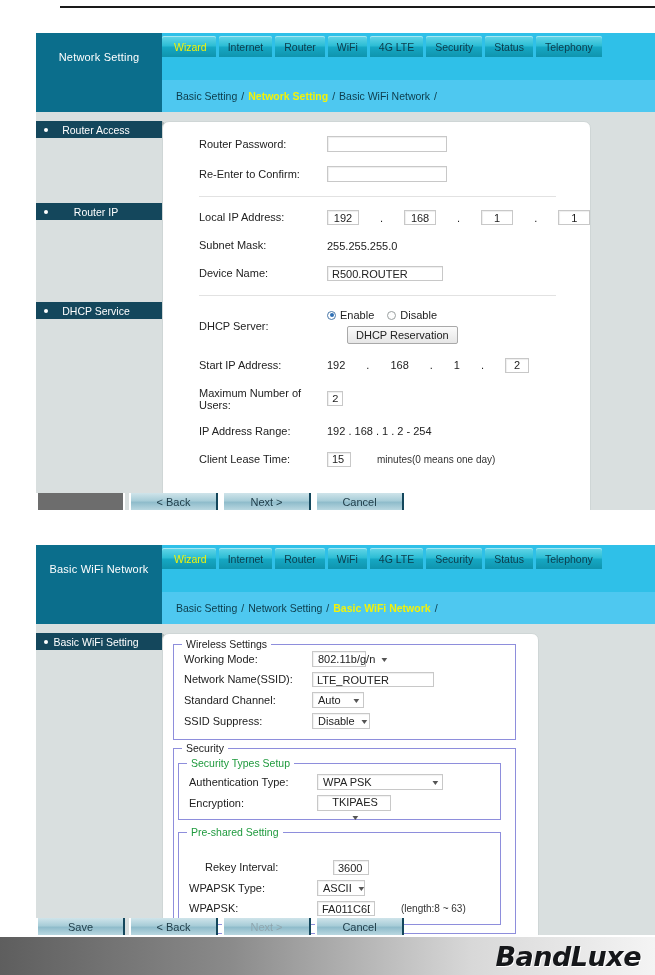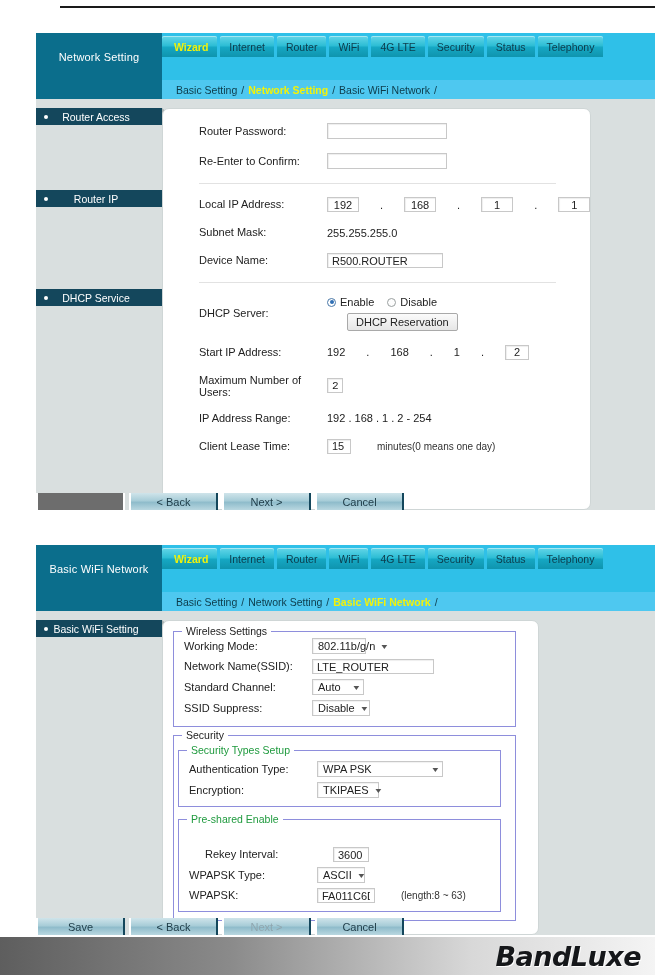--- a/index.html
+++ b/index.html
@@ -27,23 +27,23 @@
   }
   .tabstrip{flex:1;background:#2fc0e8;display:flex;align-items:flex-start;padding-top:3px;}
   .tab{
     height:21px;margin-right:3px;padding:0 9px;
     display:flex;align-items:center;justify-content:center;
     font-size:10.5px;color:#0d3b4a;white-space:nowrap;
     background:linear-gradient(180deg,#63d6e8 0%,#2bbcd4 48%,#16a8c4 52%,#0f94ae 100%);
     border-radius:2px 2px 0 0;
     box-shadow:inset 0 1px 0 rgba(255,255,255,.45);
   }
-  .tab.active{color:#f2f20a;font-weight:bold;padding-left:12px;}
-
-  .crumbbar{display:flex;height:19px;background:#ffffff;}
+  .tab.active{color:#f2f20a;font-weight:normal;padding-left:12px;}
+
+  .crumbbar{display:flex;height:32px;background:#ffffff;}
   .crumb-spacer{width:126px;flex:0 0 126px;background:#0b6e8c;}
   .crumbs{flex:1;background:#4ec8f0;display:flex;align-items:center;padding-left:14px;gap:4px;
           font-size:10.5px;color:#0d3b4a;}
   .crumbs .sep{color:#0d3b4a;}
   .crumbs .on{color:#f2f20a;font-weight:bold;}
 
   .panel-body{display:flex;background:#d9dfdf;padding-top:9px;height:calc(100% - 75px);}
   .sidebar{width:126px;flex:0 0 126px;position:relative;}
   .side-item{
     position:relative;height:17px;background:#14475c;color:#ffffff;
@@ -110,21 +110,21 @@
     border:1px solid #c8c8c8;background:#ffffff;height:16px;box-sizing:border-box;
     display:inline-flex;align-items:center;justify-content:space-between;
     font-size:11px;color:#222;padding:0 3px 0 5px;gap:6px;
     box-shadow:inset 1px 1px 1px rgba(0,0,0,.06);
   }
   .sel .caret{font-size:7px;color:#555;transform:scaleX(1.4);}
   .s-mode{width:54px;}
   .s-chan{width:52px;}
   .s-sup{width:58px;}
   .s-auth{width:126px;}
-  .s-enc{width:62px;}
+  .s-enc{width:74px;flex-direction:column;}
   .s-type{width:48px;}
 
   
   .fs{border:1px solid #8e8edc;margin:0 22px 8px 10px;padding:6px 0 6px 10px;position:relative;}
   .fs > .lg{position:absolute;top:-7px;left:8px;background:#ffffff;padding:0 4px;font-size:10.5px;}
   .lg-dark{color:#222;}
   .lg-green{color:#1f9a3e;}
   .fs .row{margin-bottom:5px;}
   .fs-inner{margin:0 14px 8px 4px;}
   .hint{font-size:10px;color:#333;margin-left:6px;}
@@ -413,21 +413,21 @@
               <div class="val">
                 <div class="sel s-enc">
                   <span>TKIPAES</span>
                   <span class="caret">▼</span>
                 </div>
               </div>
             </div>
           </fieldset>
 
           <fieldset class="fs fs-inner" style="margin-top:12px;margin-bottom:2px;">
-            <div class="lg lg-green">Pre-shared Enable</div>
+            <div class="lg lg-green">Pre-shared Setting</div>
 
             <div class="row" style="margin-top:21px;padding-left:16px;">
               <div class="lab">Rekey Interval:</div>
               <div class="val">
                 <input class="inp w-rekey" value="3600" style="">
               </div>
             </div>
 
             <div class="row">
               <div class="lab">WPAPSK Type:</div>

